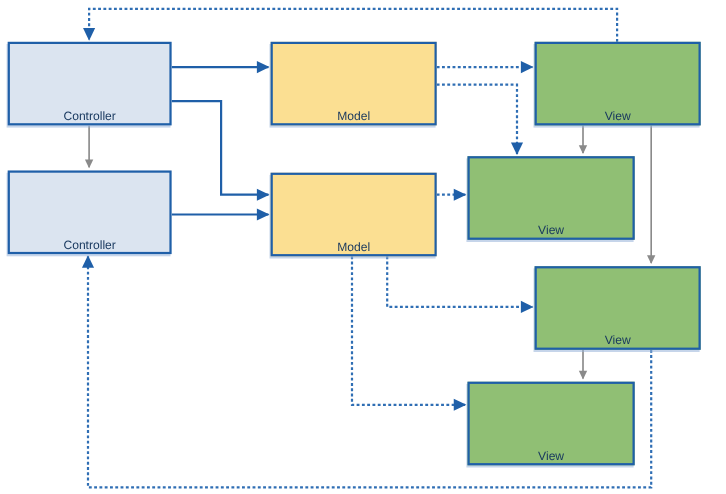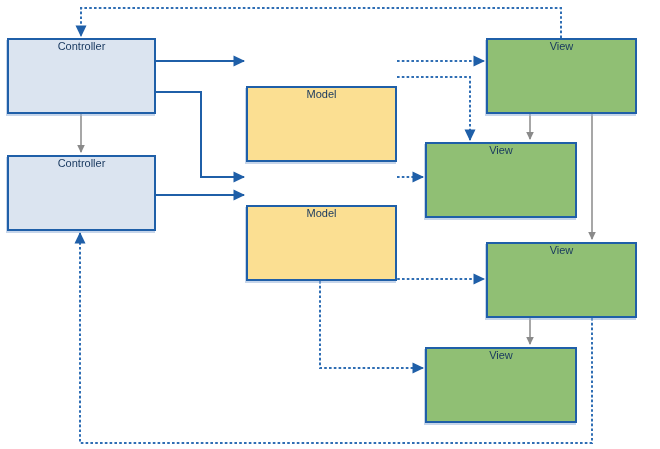--- a/index.html
+++ b/index.html
@@ -16,28 +16,28 @@
   .e-dot   { stroke: var(--dotted); stroke-width: 2; stroke-dasharray: 2.6 2.2; fill: none; }
   .e-gray  { stroke: var(--gray); stroke-width: 1.5; fill: none; }
   .mk-blue { fill: var(--solid); }
   .mk-gray { fill: var(--gray); }
 
   .node {
     position: absolute;
     box-sizing: border-box;
     border: 2px solid var(--border);
     display: flex;
-    align-items: flex-start;
+    align-items: flex-end;
     justify-content: center;
     font-size: 11px;
     color: var(--label);
     box-shadow: -1px 2px 0 rgba(151,179,216,0.55);
   }
   .controller { background: var(--controllerFill); }
-  .model      { background: var(--modelFill); margin-top: 48px; }
+  .model      { background: var(--modelFill); }
   .view       { background: var(--viewFill); }
 
   
   .n-c1 { left: 7px;   top: 38px;  width: 149px; height: 76px; }
   .n-c2 { left: 7px;   top: 155px; width: 149px; height: 76px; }
   .n-m1 { left: 246px; top: 38px;  width: 151px; height: 76px; }
   .n-m2 { left: 246px; top: 157px; width: 151px; height: 76px; }
   .n-v1 { left: 486px; top: 38px;  width: 151px; height: 76px; }
   .n-v2 { left: 425px; top: 142px; width: 152px; height: 76px; }
   .n-v3 { left: 486px; top: 242px; width: 151px; height: 76px; }

